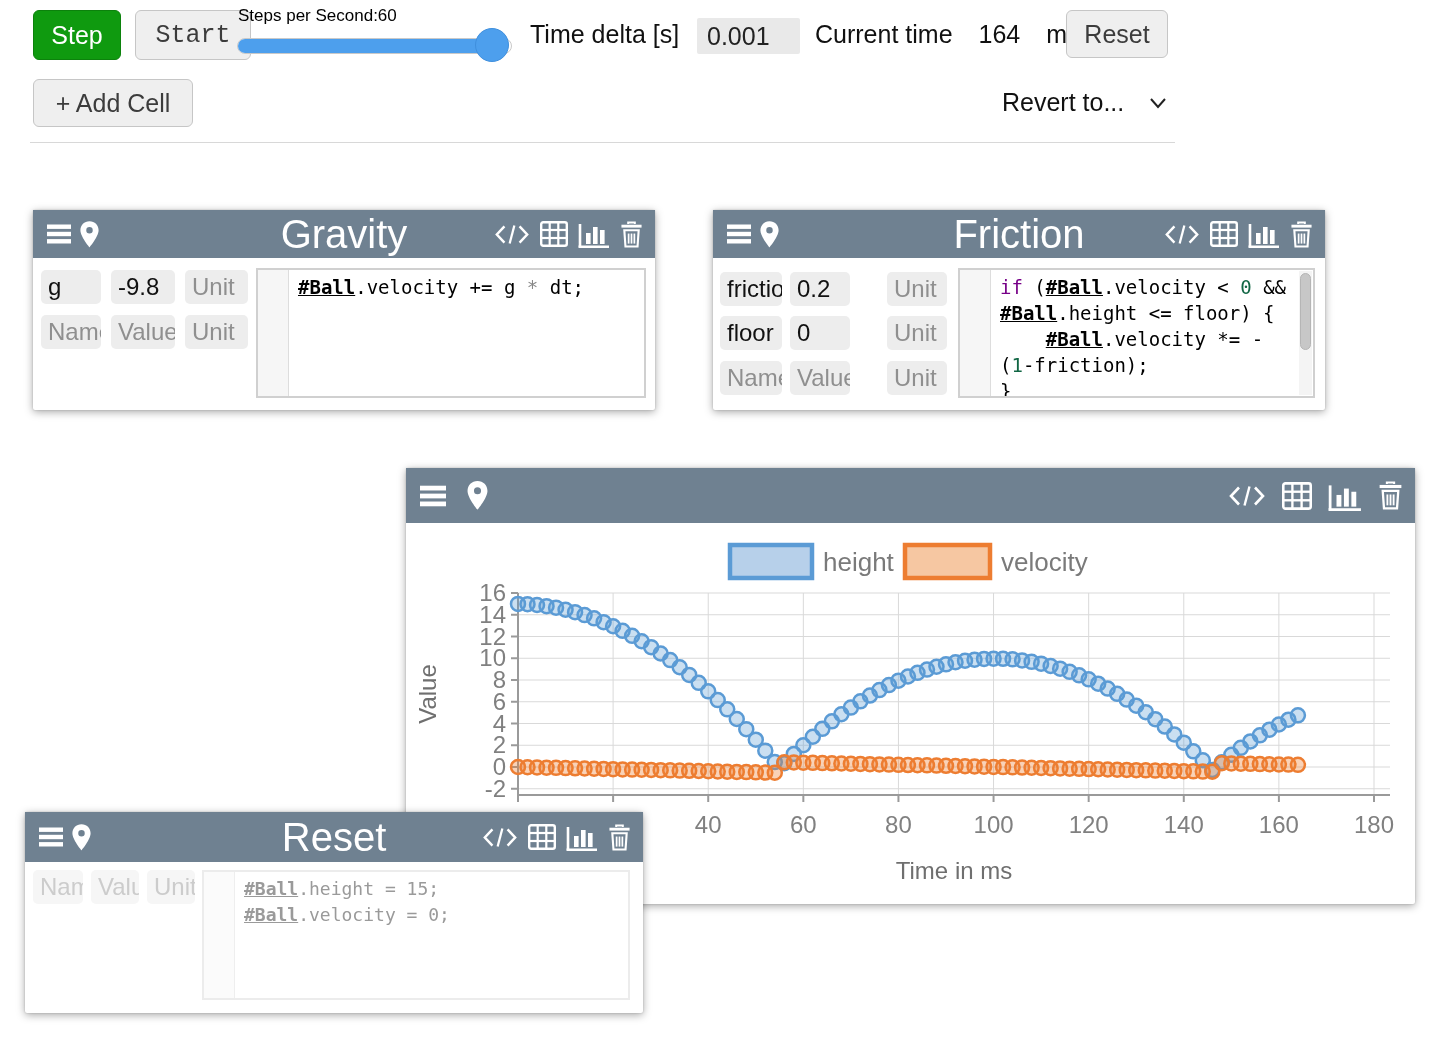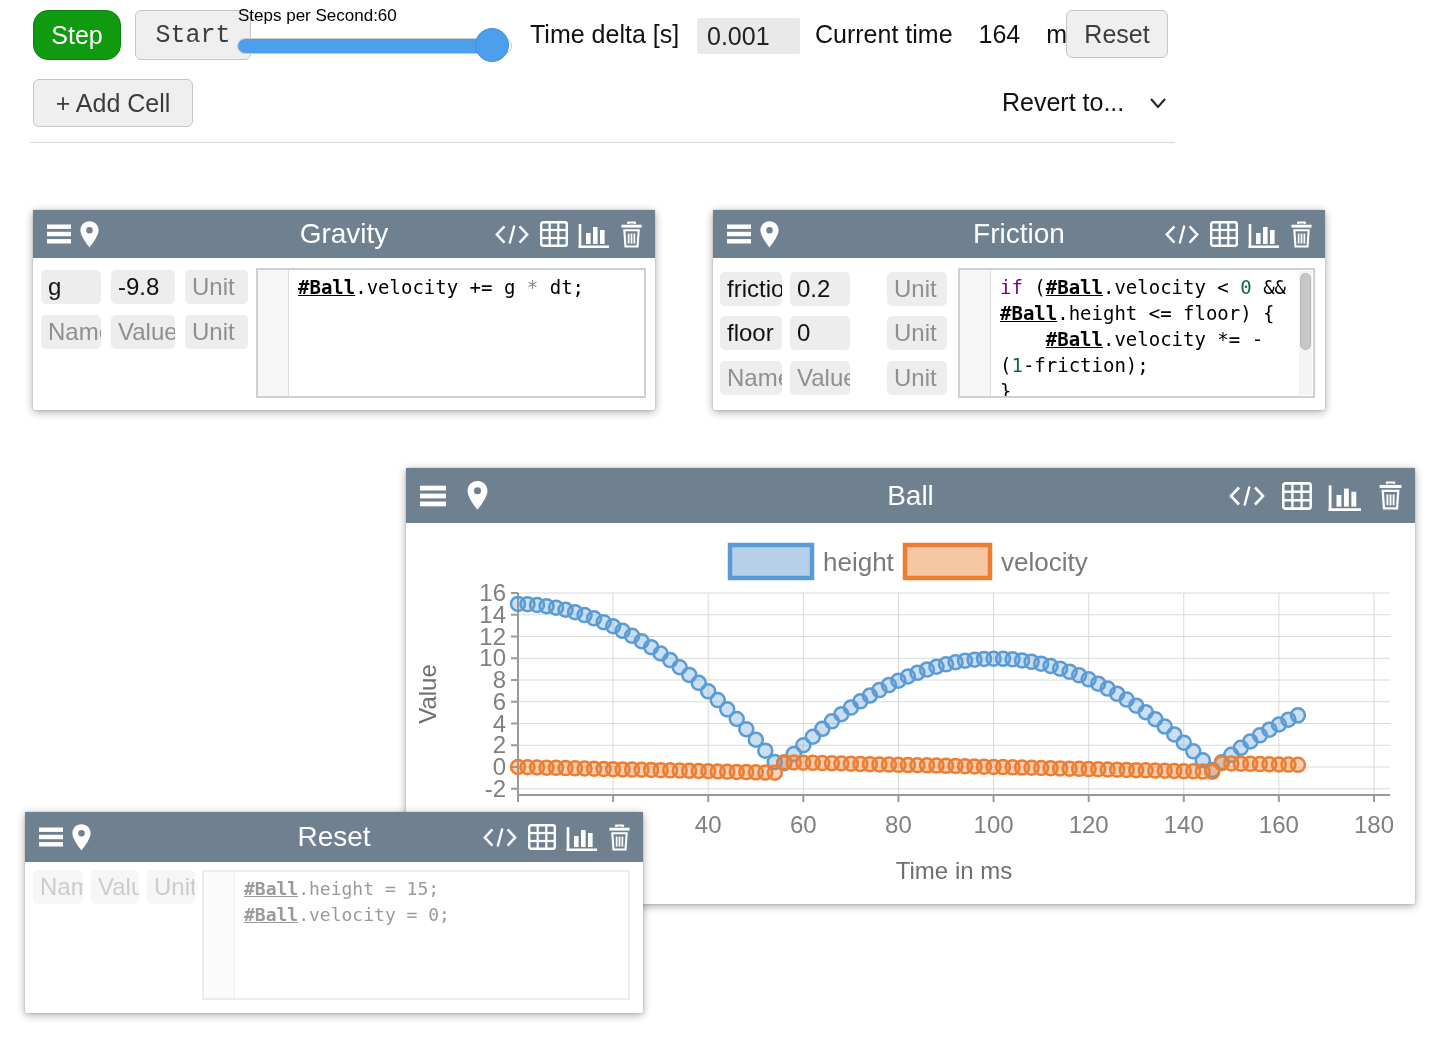--- a/index.html
+++ b/index.html
@@ -4,21 +4,21 @@
 <title>Physics Notebook</title>
 <style>
   html,body{margin:0;padding:0;background:#fff;}
   body{width:1447px;height:1044px;overflow:hidden;font-family:"Liberation Sans",sans-serif;color:#222;}
   .stage{position:relative;width:1447px;height:1044px;}
 
   
   .btn{position:absolute;display:flex;align-items:center;justify-content:center;
        background:#efefef;border:1px solid #c6c6c6;border-radius:6px;color:#3c3c3c;
        font-size:25px;cursor:pointer;box-sizing:border-box;}
-  .btn-step{left:33px;top:10px;width:88px;height:50px;background:#0f9a0f;border-color:#0c820c;color:#fff;border-radius:15px;}
+  .btn-step{left:33px;top:10px;width:88px;height:50px;background:#0f9a0f;border-color:#0c820c;color:#fff;}
   .btn-start{left:135px;top:10px;width:116px;height:50px;font-family:Liberation Mono, monospace;}
   .btn-reset{left:1066px;top:10px;width:102px;height:48px;}
   .btn-add{left:33px;top:79px;width:160px;height:48px;}
 
   .sps-label{position:absolute;left:238px;top:6px;font-size:17px;color:#000;}
   .slider-track{position:absolute;left:237px;top:38px;width:275px;height:16px;border:1px solid #c9c9c9;
        border-radius:9px;background:#fff;box-sizing:border-box;}
   .slider-fill{position:absolute;left:0;top:0;height:14px;background:#4d9fed;border-radius:8px;}
   .slider-thumb{position:absolute;top:-11px;width:34px;height:34px;border-radius:50%;
        background:#4d9fed;border:1px solid #3f8fdd;box-sizing:border-box;}
@@ -37,21 +37,21 @@
         box-shadow:0 2px 8px rgba(0,0,0,.35),0 0 2px rgba(0,0,0,.2);}
   .cell-gravity{left:33px;top:210px;width:622px;height:200px;z-index:3;}
   .cell-friction{left:713px;top:210px;width:612px;height:200px;z-index:3;}
   .cell-ball{left:406px;top:468px;width:1009px;height:436px;z-index:1;}
   .cell-reset{left:25px;top:812px;width:618px;height:201px;z-index:2;}
 
   .cell-header{position:relative;height:48px;background:#6f8191;display:flex;align-items:center;
        padding:0 12px;color:#fff;}
   .cell-ball .cell-header{height:55px;}
   .cell-reset .cell-header{height:50px;}
-  .cell-title{position:absolute;left:0;right:0;text-align:center;font-size:28px;color:#fff;pointer-events:none;}
+  .cell-title{position:absolute;left:0;right:0;text-align:center;font-size:40px;color:#fff;pointer-events:none;}
   .hgroup{display:flex;align-items:center;gap:6px;z-index:1;}
   .cell-ball .hgroup{gap:18px;}
   .hgroup.right{margin-left:auto;gap:10px;}
   .cell-ball .hgroup.right{gap:16px;}
   .hicon{color:#fff;display:block;cursor:pointer;}
 
   .cell-body{position:relative;}
 
   .vfield{position:absolute;height:34px;background:#ededed;border-radius:5px;font-size:24px;
        color:#111;line-height:34px;padding:0 7px;box-sizing:border-box;overflow:hidden;
@@ -242,21 +242,20 @@
   <div class="cell cell-ball">
     <div class="cell-header">
       <div class="hgroup">
         <svg class="hicon" width="30" height="26">
             <use href="#i-menu"></use>
           </svg>
         <svg class="hicon" width="23" height="31">
             <use href="#i-pin"></use>
           </svg>
       </div>
-      <div class="cell-title">Ball</div>
       <div class="hgroup right">
         <svg class="hicon" width="38" height="24">
             <use href="#i-code"></use>
           </svg>
         <svg class="hicon" width="30" height="28">
             <use href="#i-table"></use>
           </svg>
         <svg class="hicon" width="34" height="30">
             <use href="#i-chart"></use>
           </svg>

